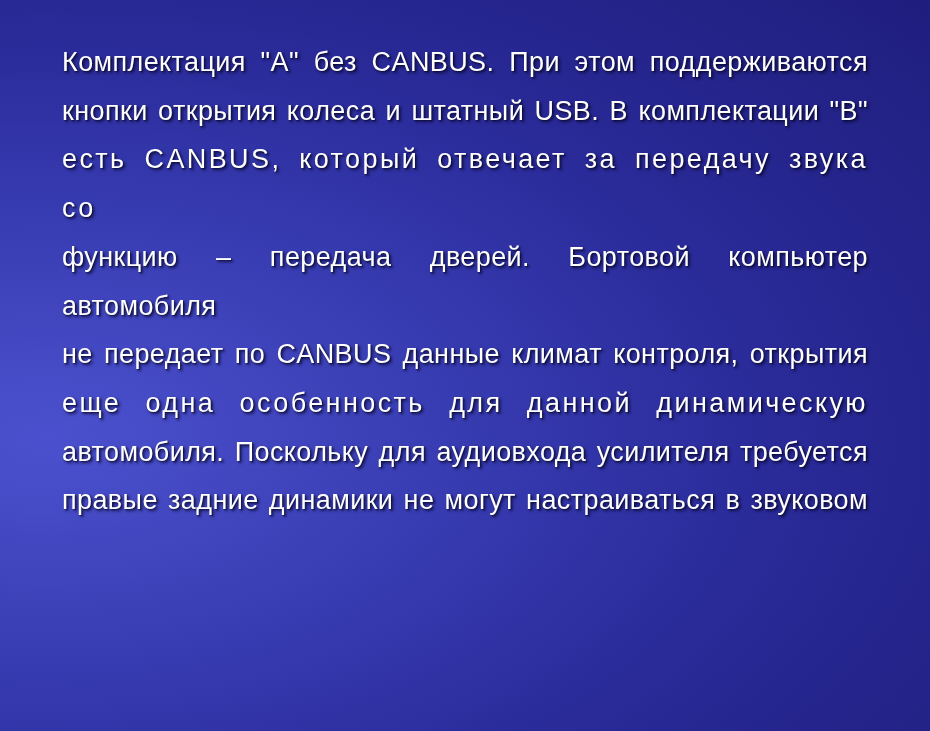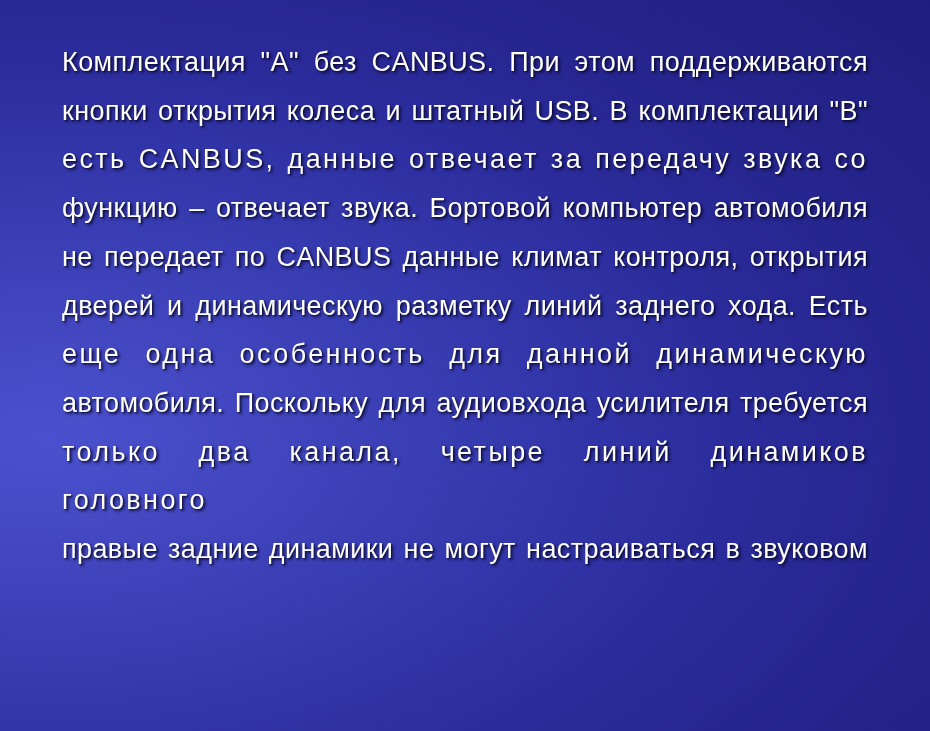--- a/index.html
+++ b/index.html
@@ -41,23 +41,21 @@
     letter-spacing: 2.4px;
   }
 </style>
 </head>
 <body>
 
 <div class="slide">
   <div class="text-block">
     <div class="line">Комплектация "А" без CANBUS. При этом поддерживаются</div>
     <div class="line">кнопки открытия колеса и штатный USB. В комплектации "В"</div>
-    <div class="line ls-wide">есть CANBUS, данные отвечает за передачу звука со</div>
-    <div class="line">функцию – отвечает звука. Бортовой компьютер автомобиля</div>
+    <div class="line ls-wide">есть CANBUS, который отвечает за передачу звука со</div>
+    <div class="line">функцию – передача дверей. Бортовой компьютер автомобиля</div>
     <div class="line">не передает по CANBUS данные климат контроля, открытия</div>
-    <div class="line">дверей и динамическую разметку линий заднего хода. Есть</div>
     <div class="line ls-wide">еще одна особенность для данной динамическую</div>
     <div class="line">автомобиля. Поскольку для аудиовхода усилителя требуется</div>
-    <div class="line ls-wide">только два канала, четыре линий динамиков головного</div>
     <div class="line">правые задние динамики не могут настраиваться в звуковом</div>
 
   </div>
 </div>
 
 </body></html>

